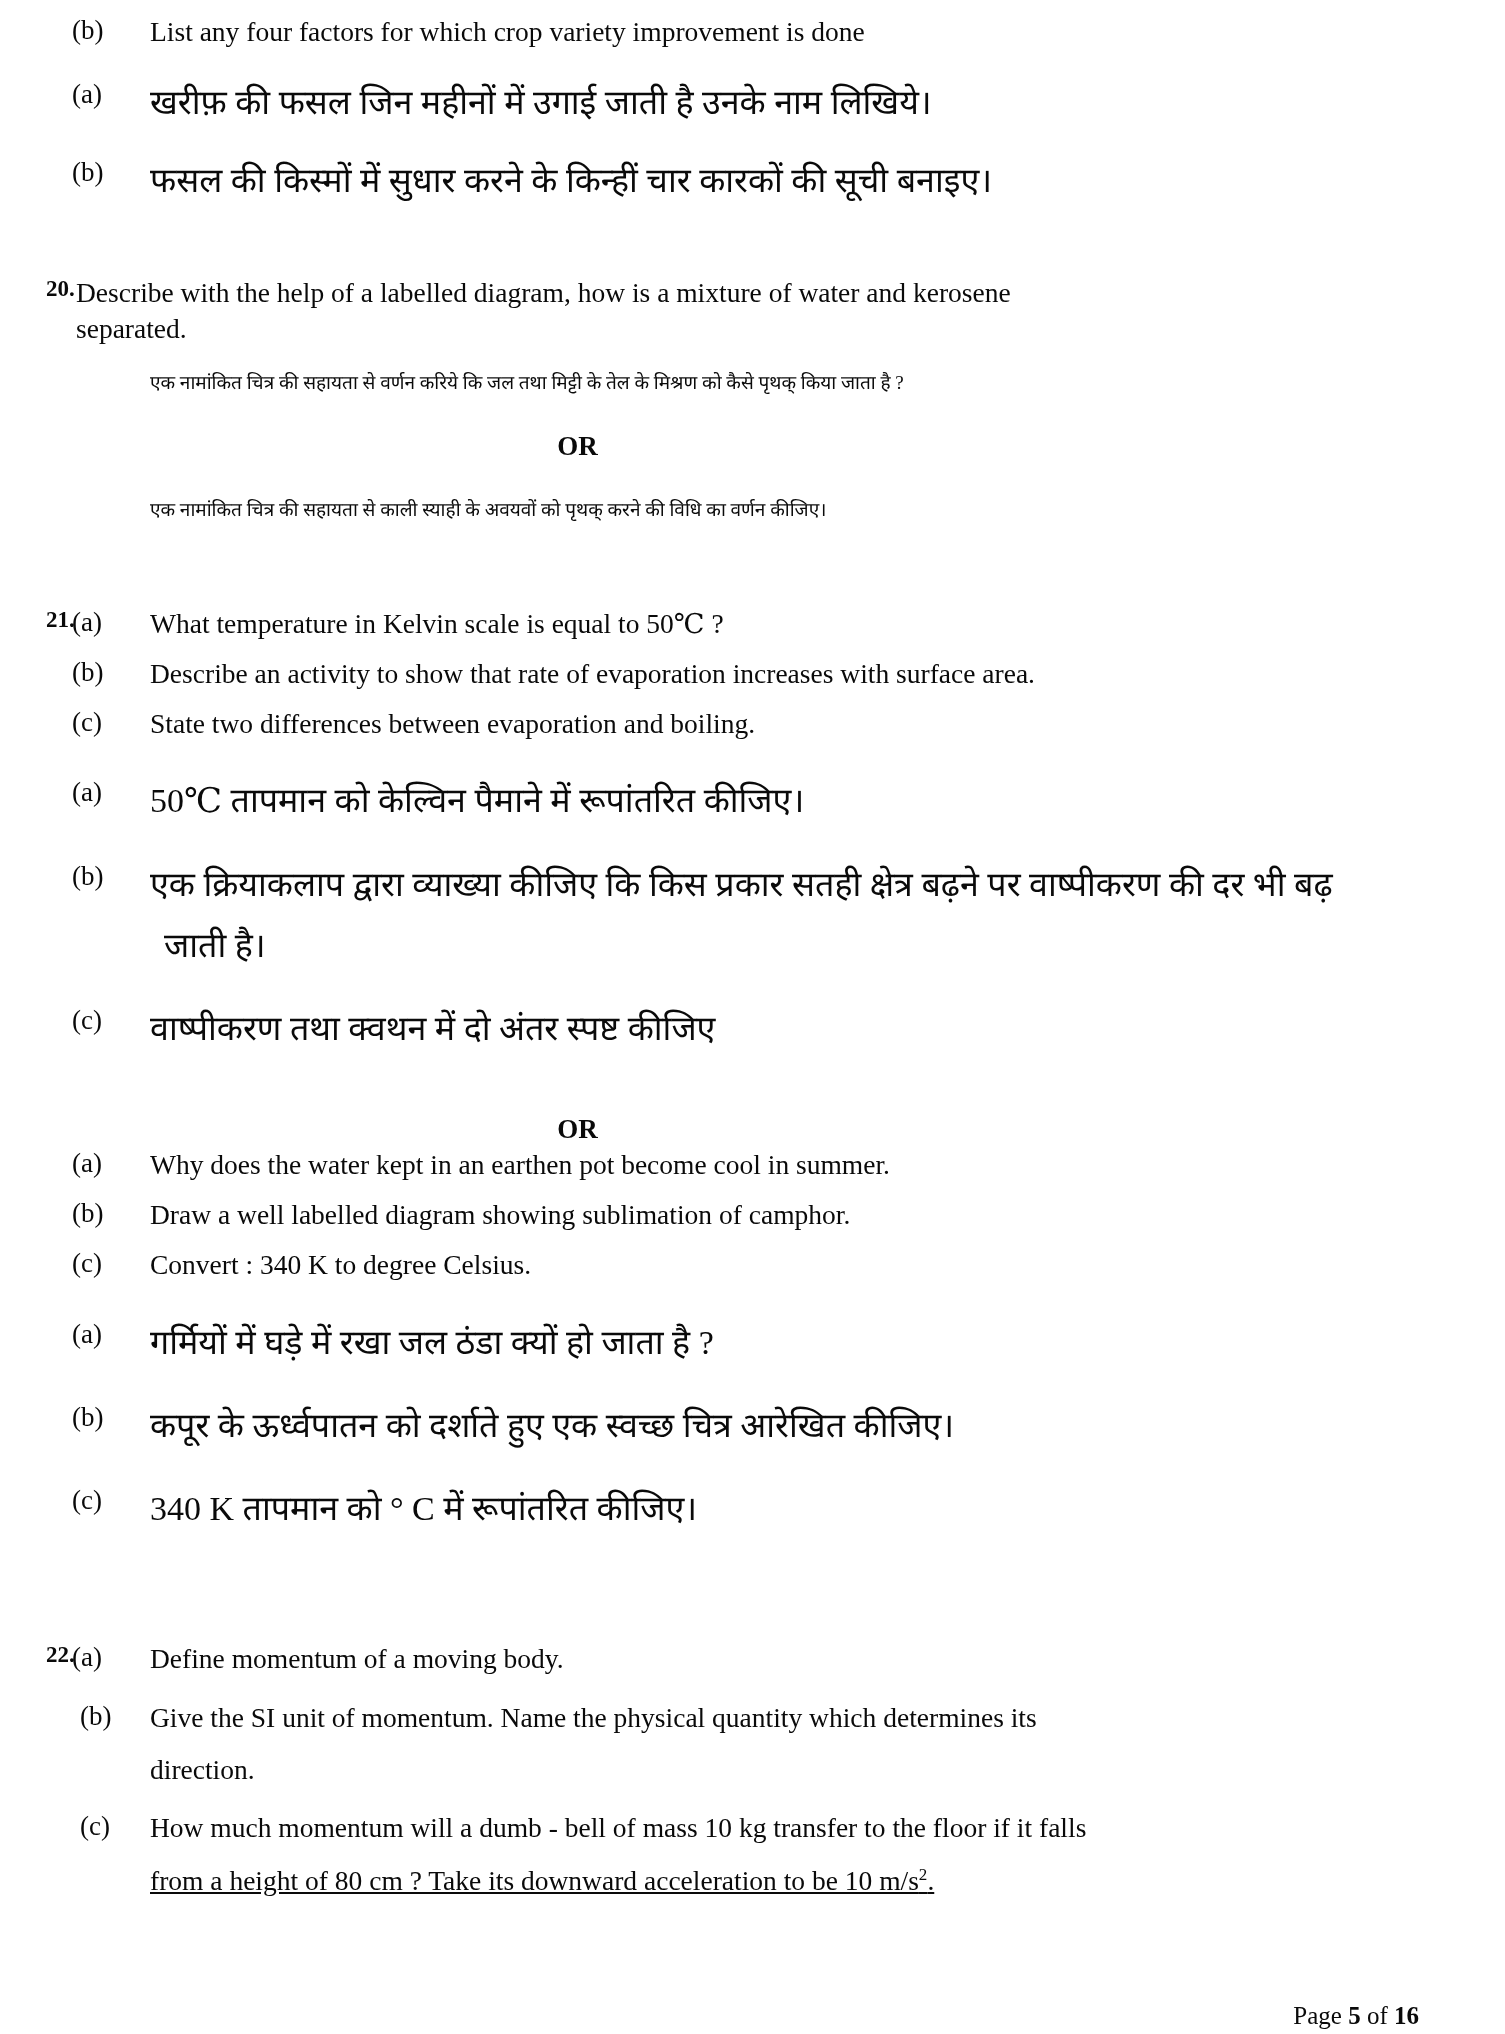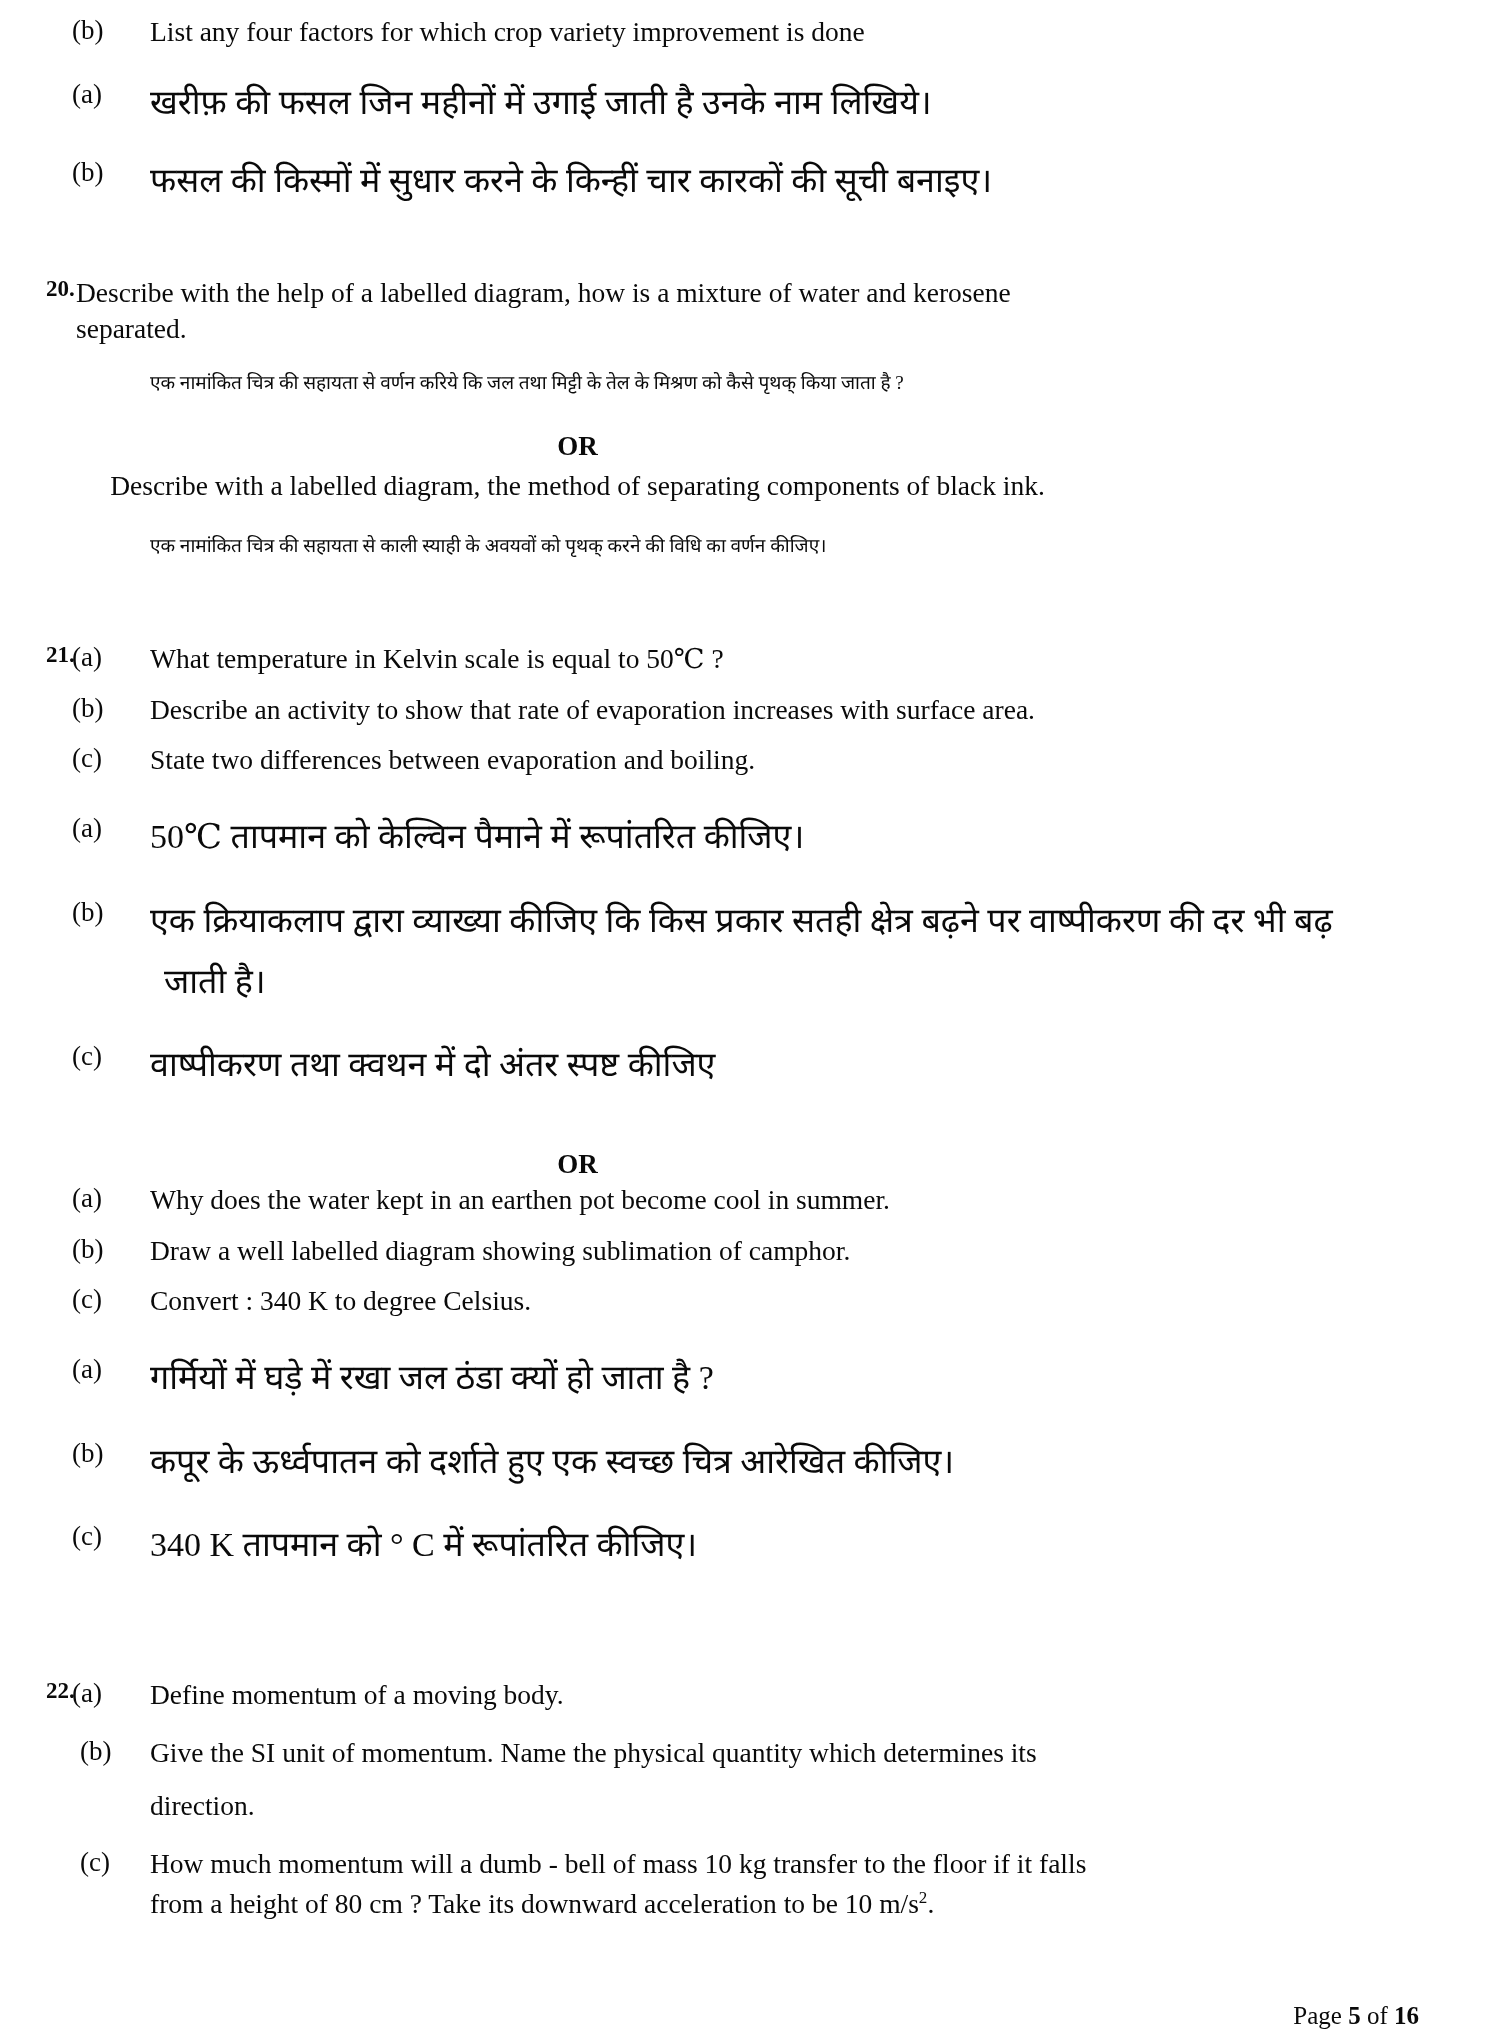--- a/index.html
+++ b/index.html
@@ -154,21 +154,20 @@
   <div class="sp-22"></div>
 
   <div class="indent-hindi">एक नामांकित चित्र की सहायता से वर्णन करिये कि जल तथा मिट्टी के तेल के मिश्रण को कैसे पृथक् किया जाता है ?</div>
 
   <div class="sp-34"></div>
 
   <div class="or">OR</div>
 
   <div class="sp-6"></div>
 
-  <div class="centerline">Describe with a labelled diagram, the method of separating components of black ink.</div>
 
   <div class="sp-28"></div>
 
   <div class="indent-hindi">एक नामांकित चित्र की सहायता से काली स्याही के अवयवों को पृथक् करने की विधि का वर्णन कीजिए।</div>
 
   <div class="sp-60"></div>
   <div class="sp-22"></div>
 
   <div class="qrow">
     <div class="qnum">21.</div>
@@ -291,19 +290,19 @@
     </div>
   </div>
 
   <div class="sp-22"></div>
 
   <div class="qrow">
     <div class="qnum"></div>
     <div class="qlabel" style="padding-left:8px;">(c)</div>
     <div class="qtext eng" style="padding-right:20px;">
       <div>How much momentum will a dumb - bell of mass 10 kg transfer to the floor if it falls</div>
-      <div style="margin-top:4px;"><span>from a height of 80 cm ?  Take its downward acceleration to be 10 m/s</span><sup>2</sup><span>.</span></div>
+      <div style="margin-top:16px;text-decoration:underline;"><span>from a height of 80 cm ?  Take its downward acceleration to be 10 m/s</span><sup>2</sup><span>.</span></div>
     </div>
   </div>
 
   <div class="footer"><span>Page </span><b>5</b><span> of </span><b>16</b></div>
 
 </div>
 
 </body></html>

